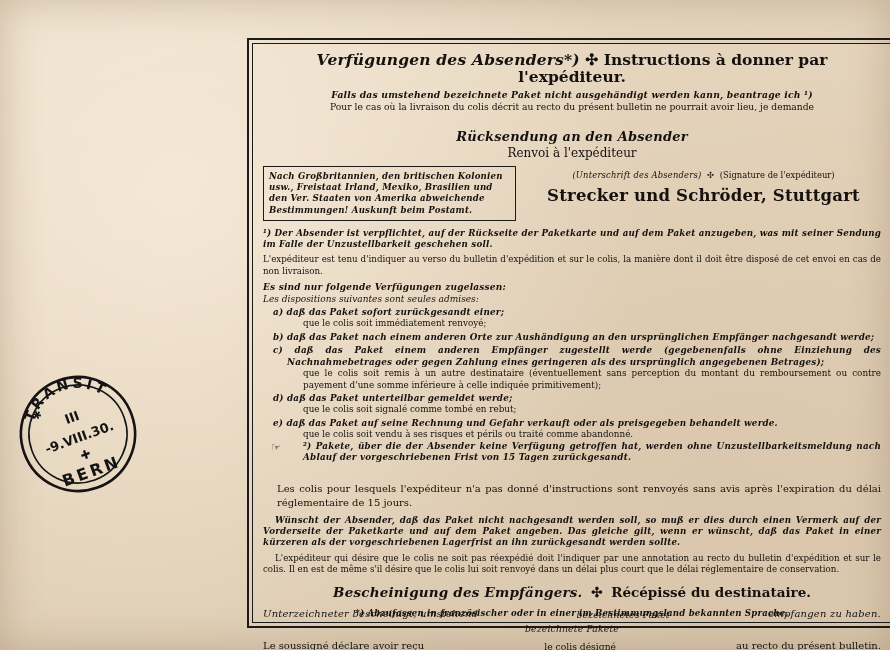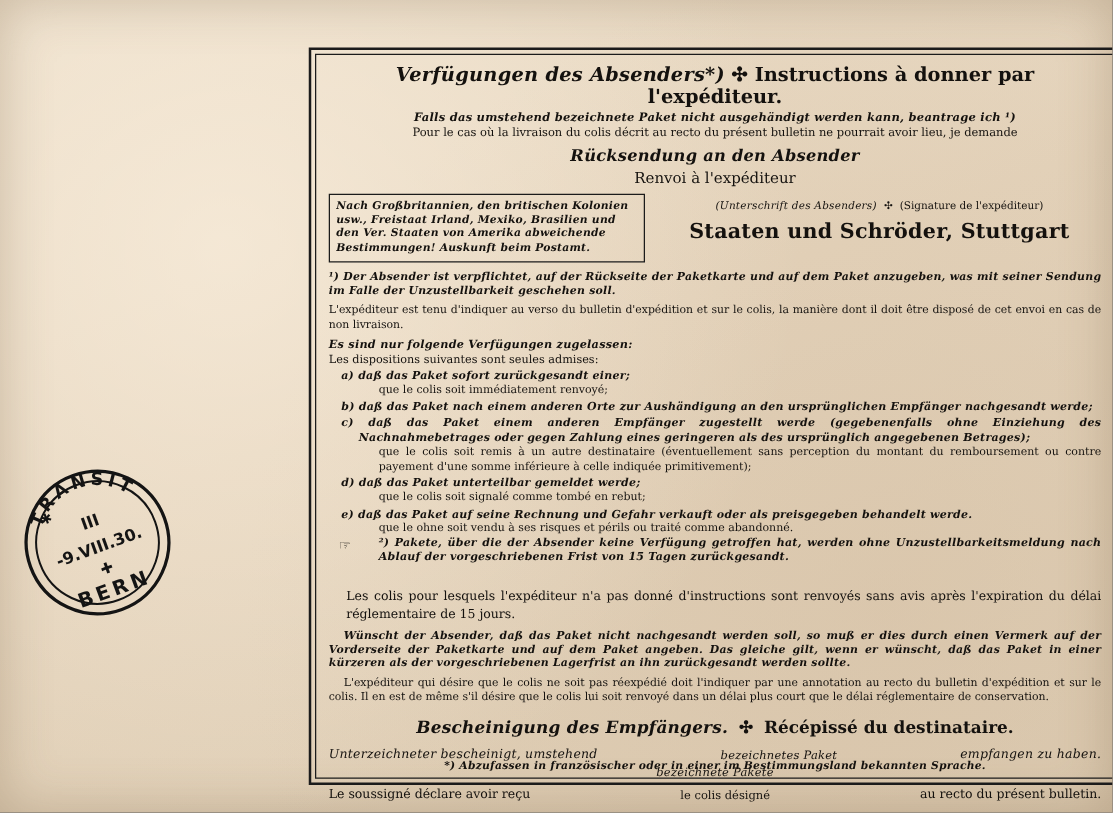--- a/index.html
+++ b/index.html
@@ -78,21 +78,21 @@
   .sub-fr {
     text-align: center;
     font-size: 9.2px;
     margin-top: 1px;
     line-height: 1.2;
   }
   .ret-de {
     text-align: center;
     font-size: 13px;
     font-weight: bold;
-    margin-top: 6px;
+    margin-top: 17px;
   }
   .ret-fr {
     text-align: center;
     font-size: 12px;
     margin-top: 2px;
   }
   .twocol {
     display: flex;
     margin-top: 6px;
     align-items: stretch;
@@ -138,20 +138,21 @@
     text-align: justify;
   }
   .lead-de {
     font-size: 9px;
     font-weight: bold;
     margin-top: 5px;
   }
   .lead-fr {
     font-size: 9px;
     margin-top: 2px;
+    font-style: italic;
   }
   ul.clauses {
     list-style: none;
     margin: 3px 0 0 0;
     padding: 0;
   }
   ul.clauses li { margin-top: 2px; }
   .cl-de {
     font-size: 8.8px;
     font-weight: bold;
@@ -269,21 +270,21 @@
       <div class="ret-fr fr">Renvoi à l'expéditeur</div>
 
       <div class="twocol">
         <div class="boxl de">Nach Großbritannien, den britischen Kolonien usw., Freistaat Irland, Mexiko, Brasilien und den Ver. Staaten von Amerika abweichende Bestimmungen! Auskunft beim Postamt.</div>
         <div class="boxr">
           <div class="sig-label">
             <span class="de">(Unterschrift des Absenders)</span>
             <span class="sep">✣</span>
             <span class="fr">(Signature de l'expéditeur)</span>
           </div>
-          <div class="firm">Staaten und Schröder, Stuttgart</div>
+          <div class="firm">Strecker und Schröder, Stuttgart</div>
         </div>
       </div>
 
       <div class="note-de de">¹) Der Absender ist verpflichtet, auf der Rückseite der Paketkarte und auf dem Paket anzugeben, was mit seiner Sendung im Falle der Unzustellbarkeit geschehen soll.</div>
       <div class="note-fr fr">L'expéditeur est tenu d'indiquer au verso du bulletin d'expédition et sur le colis, la manière dont il doit être disposé de cet envoi en cas de non livraison.</div>
 
       <div class="lead-de de">Es sind nur folgende Verfügungen zugelassen:</div>
       <div class="lead-fr fr">Les dispositions suivantes sont seules admises:</div>
 
       <ul class="clauses">
@@ -297,21 +298,21 @@
         <li>
           <div class="cl-de de">c) daß das Paket einem anderen Empfänger zugestellt werde (gegebenenfalls ohne Einziehung des Nachnahmebetrages oder gegen Zahlung eines geringeren als des ursprünglich angegebenen Betrages);</div>
           <div class="cl-fr fr">que le colis soit remis à un autre destinataire (éventuellement sans perception du montant du remboursement ou contre payement d'une somme inférieure à celle indiquée primitivement);</div>
         </li>
         <li>
           <div class="cl-de de">d) daß das Paket unterteilbar gemeldet werde;</div>
           <div class="cl-fr fr">que le colis soit signalé comme tombé en rebut;</div>
         </li>
         <li>
           <div class="cl-de de">e) daß das Paket auf seine Rechnung und Gefahr verkauft oder als preisgegeben behandelt werde.</div>
-          <div class="cl-fr fr">que le ohne soit vendu à ses risques et périls ou traité comme abandonné.</div>
+          <div class="cl-fr fr">que le colis soit vendu à ses risques et périls ou traité comme abandonné.</div>
         </li>
       </ul>
 
       <div class="hand">
         <span class="hand-icon">☞</span>
         <div class="cl-de-hand de">²) Pakete, über die der Absender keine Verfügung getroffen hat, werden ohne Unzustellbarkeitsmeldung nach Ablauf der vorgeschriebenen Frist von 15 Tagen zurückgesandt.</div>
       </div>
       <div class="tail-fr fr">Les colis pour lesquels l'expéditeur n'a pas donné d'instructions sont renvoyés sans avis après l'expiration du délai réglementaire de 15 jours.</div>
 
       <div class="para-de de">Wünscht der Absender, daß das Paket nicht nachgesandt werden soll, so muß er dies durch einen Vermerk auf der Vorderseite der Paketkarte und auf dem Paket angeben. Das gleiche gilt, wenn er wünscht, daß das Paket in einer kürzeren als der vorgeschriebenen Lagerfrist an ihn zurückgesandt werden sollte.</div>

